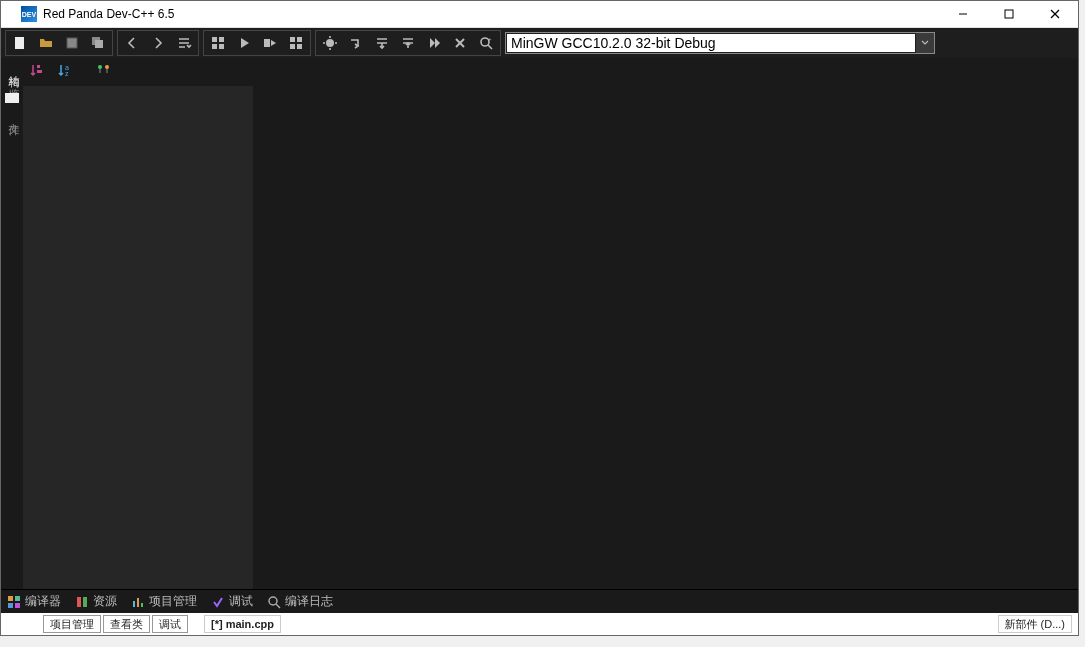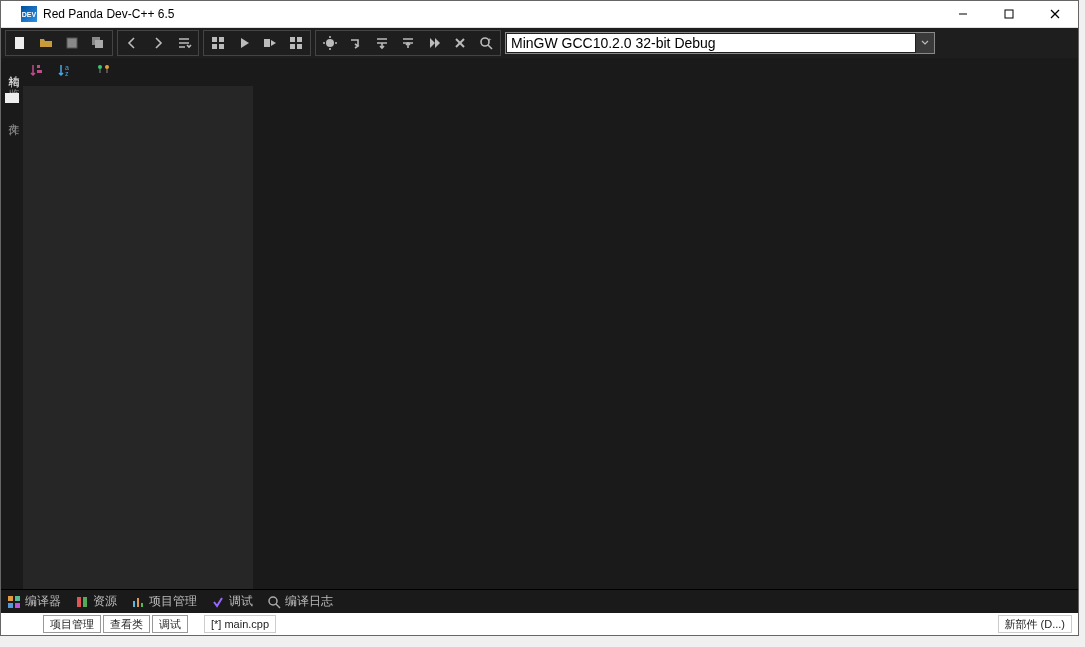--- a/index.html
+++ b/index.html
@@ -301,18 +301,18 @@
       <span>编译日志</span>
     </div>
   </div>
 
   <div class="bottomstrip">
     <div style="width:38px;"></div>
     <div class="bbox">项目管理</div>
     <div class="bbox">查看类</div>
     <div class="bbox">调试</div>
     <div style="width:14px;"></div>
-    <div class="bbox" style="border-color:#ccc;">[*] main.cpp</div>
+    <div class="bbox" style="border-color:#ccc;font-weight:bold;">[*] main.cpp</div>
     <div style="flex:1;"></div>
     <div class="bbox" style="border-color:#ccc;">新部件 (D...)</div>
   </div>
 
 </div>
 
 </body></html>

